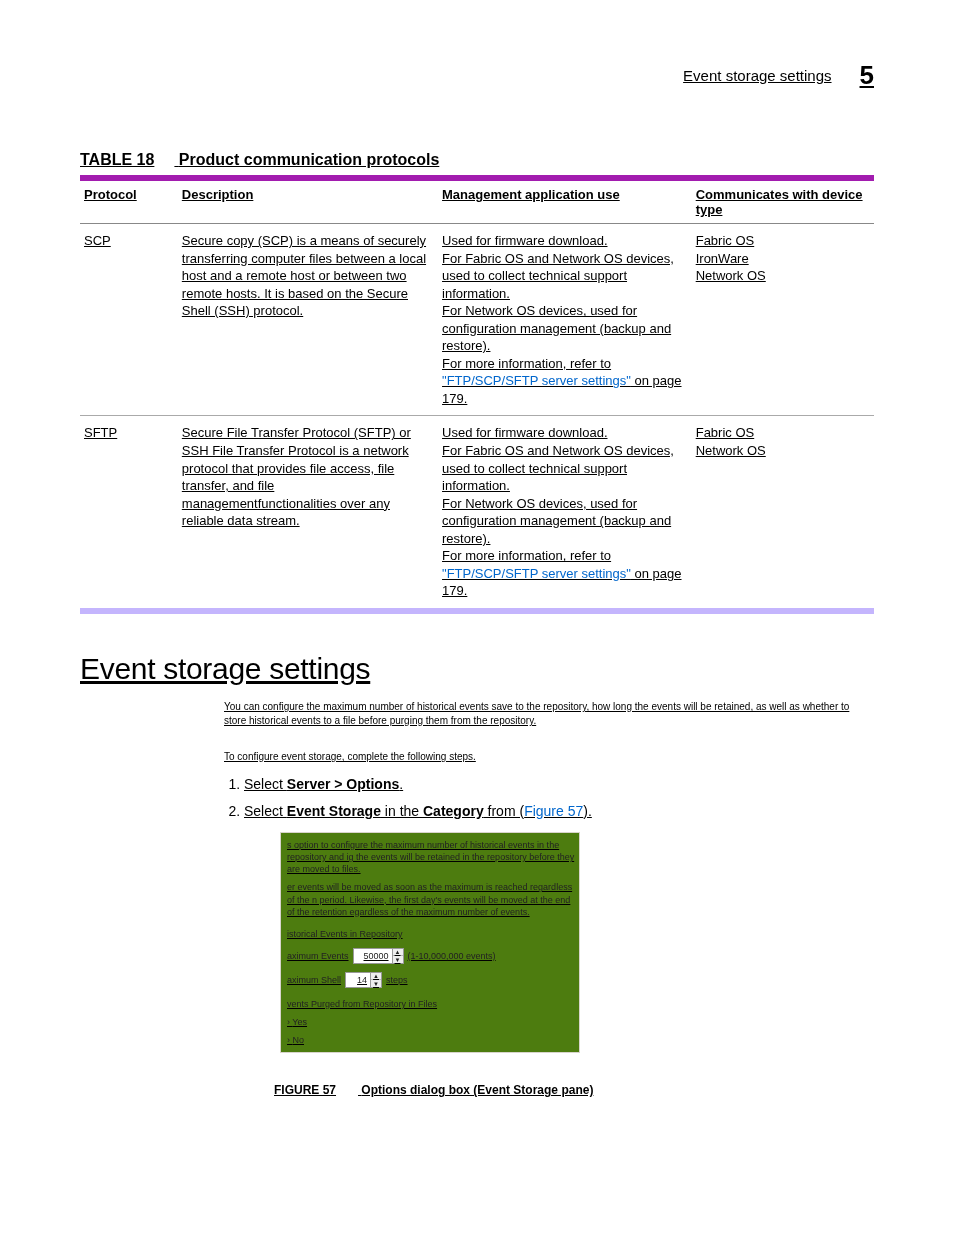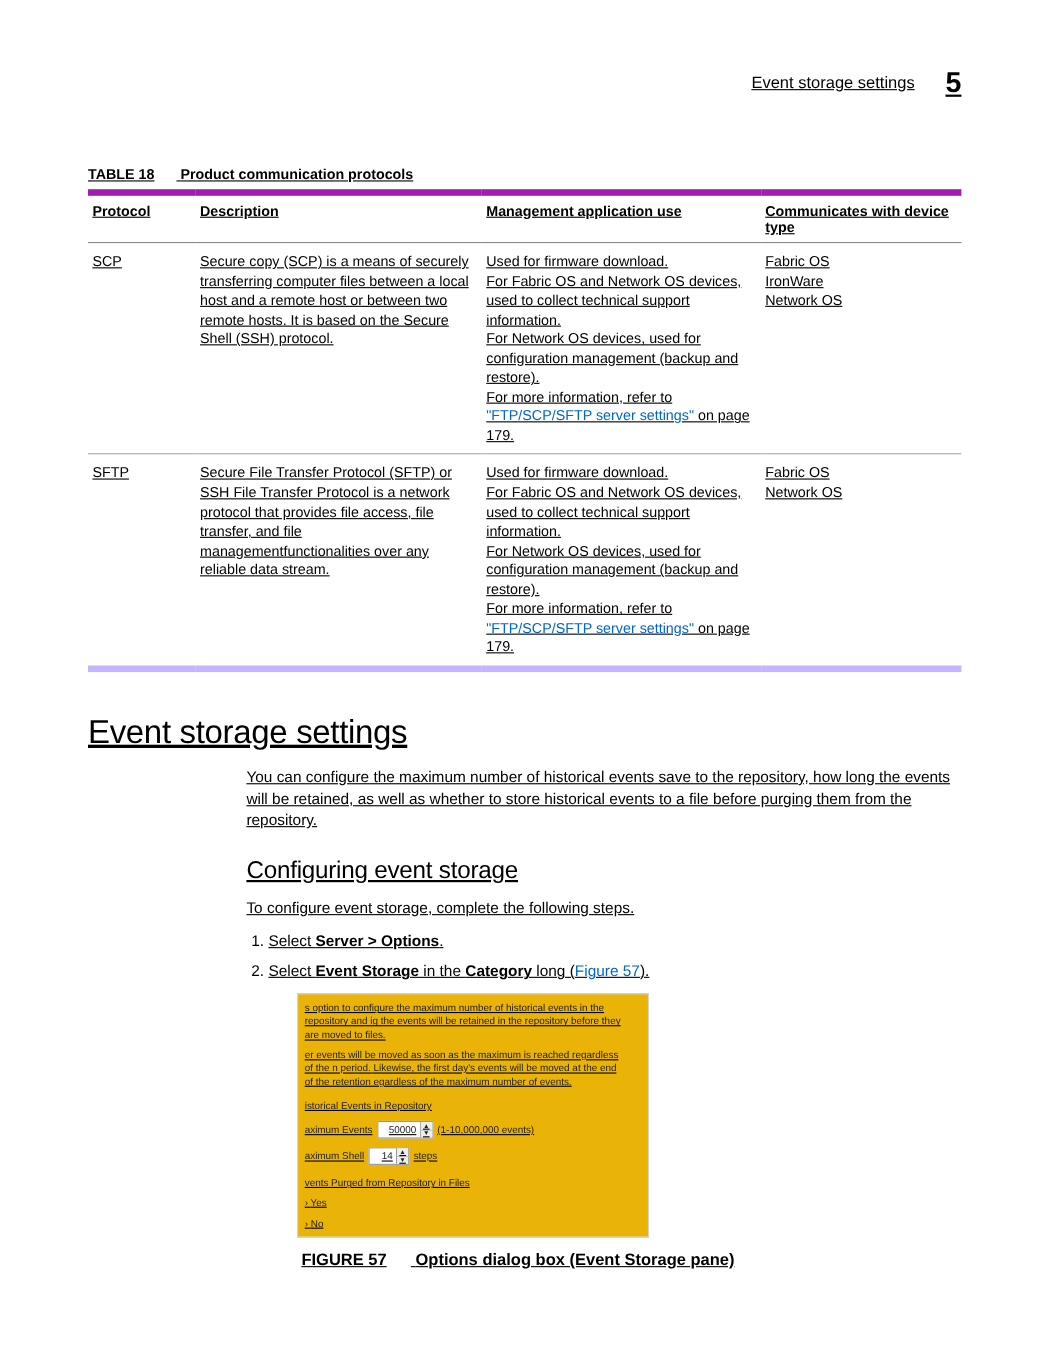--- a/index.html
+++ b/index.html
@@ -26,21 +26,21 @@
     margin-bottom: 60px;
   }
   .running-title {
     font-size: 15px;
   }
   .running-num {
     font-size: 26px;
     font-weight: bold;
   }
   .table-title {
-    font-size: 13px;
+    font-size: 16px;
     margin-bottom: 6px;
   }
   .table-title .label {
     font-weight: bold;
     margin-right: 20px;
   }
   table.protocols {
     width: 100%;
     border-collapse: collapse;
     font-size: 13px;
@@ -71,21 +71,21 @@
     font-family: Arial, Helvetica, sans-serif;
     font-weight: normal;
     font-size: 30px;
     margin: 38px 0 14px 0;
     letter-spacing: -0.3px;
   }
   .body-indent {
     margin-left: 144px;
   }
   .body-para {
-    font-size: 14px;
+    font-size: 10px;
     line-height: 1.4;
     margin-bottom: 22px;
   }
   h2.sub {
     font-family: Arial, Helvetica, sans-serif;
     font-weight: normal;
     font-size: 22px;
     margin: 18px 0 12px 0;
     letter-spacing: -0.2px;
   }
@@ -94,29 +94,29 @@
     margin: 8px 0 0 0;
   }
   ol.steps li {
     margin-bottom: 6px;
     line-height: 1.5;
   }
   .step-sub {
     margin: 8px 0 14px 0;
   }
   .figure-block {
-    margin-left: 26px;
+    margin-left: 36px;
     margin-top: 10px;
     width: 292px;
-    background: #eab308;
+    background: #4d7c0f;
     border: 1px solid #d8d4cc;
     font-family: Tahoma, Arial, sans-serif;
     font-size: 9px;
     color: #222;
-    padding: 6px 20px 6px 6px;
+    padding: 6px 0 6px 6px;
     line-height: 1.35;
     overflow: hidden;
   }
   .figure-block .para2 { margin-top: 6px; }
   .figure-block .section-label { margin-top: 10px; }
   .figure-block .field-row {
     display: flex;
     align-items: center;
     gap: 4px;
     margin-top: 8px;
@@ -149,23 +149,23 @@
     display: flex;
     align-items: center;
     justify-content: center;
     background: #eee;
   }
   .spinner .arrows span:first-child { border-bottom:1px solid #bbb; }
   .radio-row {
     margin-top: 6px;
   }
   .figure-caption {
-    margin-top: 10px;
+    margin-top: 28px;
     margin-left: 30px;
-    font-size: 15px;
+    font-size: 12px;
   }
   .figure-caption .flabel {
     font-weight: bold;
     margin-right: 22px;
   }
 </style>
 </head>
 <body>
 
 <div class="page">
@@ -211,30 +211,29 @@
 Network OS</td>
       </tr>
     </tbody>
   </table>
 
   <h1 class="section">Event storage settings</h1>
 
   <div class="body-indent">
     <div class="body-para">You can configure the maximum number of historical events save to the repository, how long the events will be retained, as well as whether to store historical events to a file before purging them from the repository.</div>
 
-    <h2 class="sub">Configuring event storage</h2>
 
     <div class="body-para" style="margin-bottom:10px;">To configure event storage, complete the following steps.</div>
 
     <ol class="steps">
       <li>
         <span>Select </span><b>Server &gt; Options</b><span>.</span>
       </li>
       <li>
-        <span>Select </span><b>Event Storage</b><span> in the </span><b>Category</b><span> long (</span><span class="link">Figure 57</span><span>).</span>
+        <span>Select </span><b>Event Storage</b><span> in the </span><b>Category</b><span> from (</span><span class="link">Figure 57</span><span>).</span>
 
         <div class="figure-block">
           <div>s option to configure the maximum number of historical events in the repository and ig the events will be retained in the repository before they are moved to files.</div>
           <div class="para2">er events will be moved as soon as the maximum is reached regardless of the n period. Likewise, the first day's events will be moved at the end of the retention egardless of the maximum number of events.</div>
           <div class="section-label">istorical Events in Repository</div>
           <div class="field-row">
             <span>aximum Events</span>
             <span class="spinner">
               <span class="val">50000</span>
               <span class="arrows">

